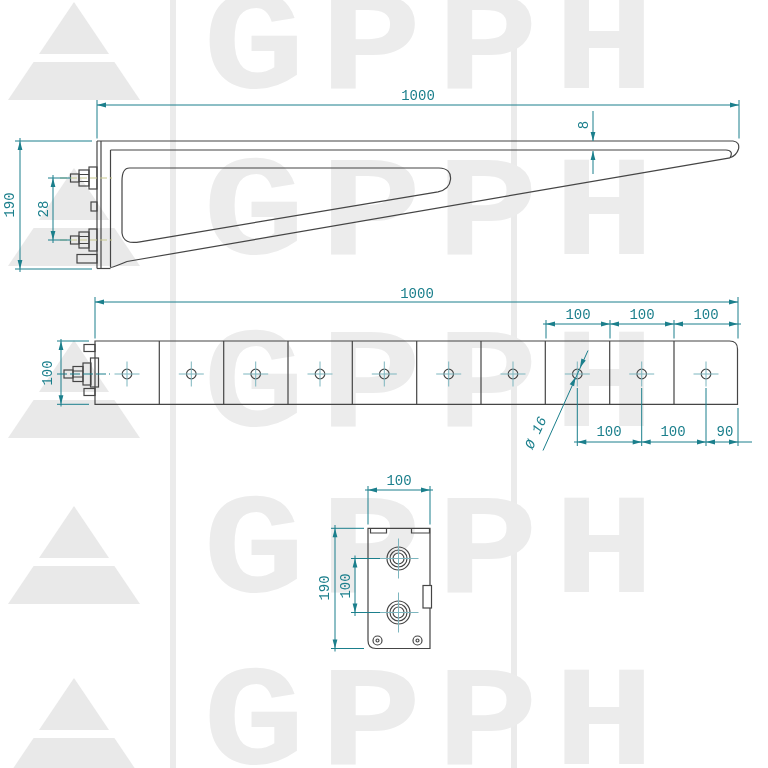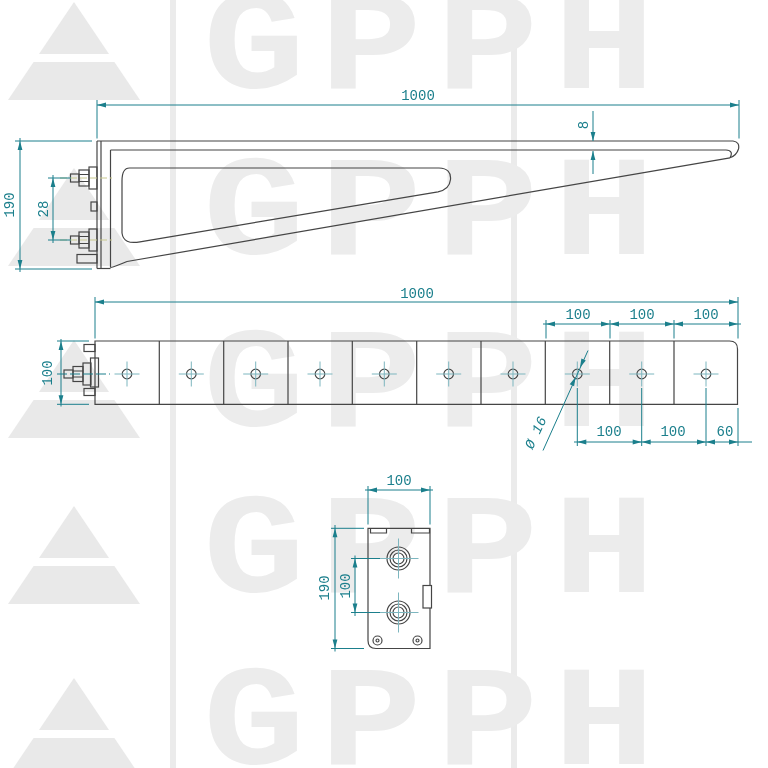--- a/index.html
+++ b/index.html
@@ -234,20 +234,20 @@
   <div class="lbl rot90" style="left:19px;top:201px">28</div>
   <div class="lbl rot90" style="left:559px;top:117px">8</div>
 
   <div class="lbl" style="left:392px;top:286px">1000</div>
   <div class="lbl rot90" style="left:23px;top:365px">100</div>
   <div class="lbl" style="left:553px;top:307px">100</div>
   <div class="lbl" style="left:617px;top:307px">100</div>
   <div class="lbl" style="left:681px;top:307px">100</div>
   <div class="lbl" style="left:584px;top:424px">100</div>
   <div class="lbl" style="left:648px;top:424px">100</div>
-  <div class="lbl" style="left:700px;top:424px">60</div>
+  <div class="lbl" style="left:700px;top:424px">90</div>
   <div class="lbl rot65" style="left:511px;top:425px">Ø 16</div>
 
   <div class="lbl" style="left:374px;top:473px">100</div>
   <div class="lbl rot90" style="left:300px;top:580px">190</div>
   <div class="lbl rot90" style="left:321px;top:578px">100</div>
 
 </div>
 
 </body></html>

